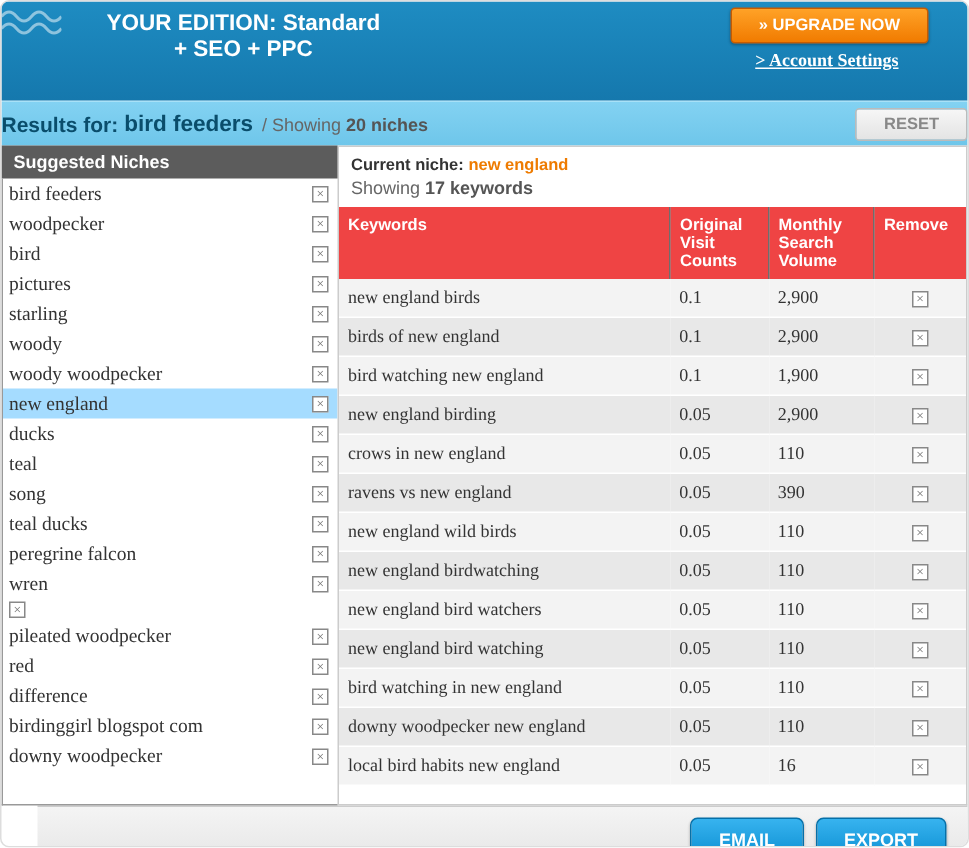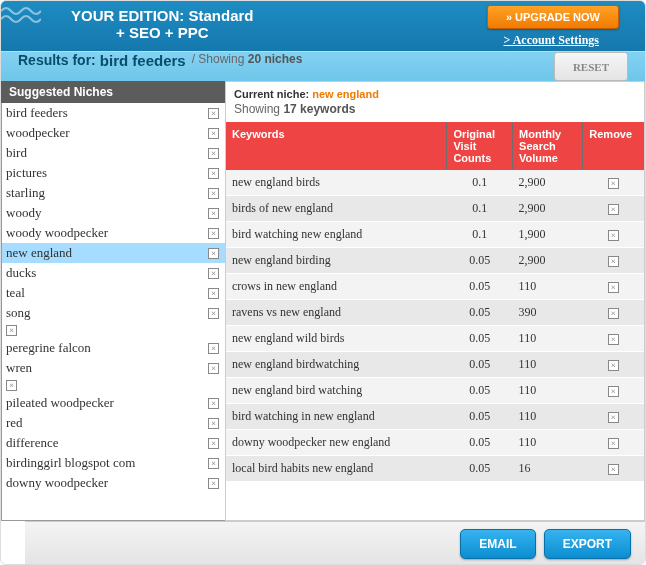--- a/index.html
+++ b/index.html
@@ -1,32 +1,32 @@
 <!DOCTYPE html>
 <html><head>
 <meta charset="utf-8">
 <style>
   * { box-sizing: border-box; margin: 0; padding: 0; }
   body { font-family: Verdana, Arial, sans-serif; font-size: 12px; background: #fff; }
   .app { width: 646px; height: 565px; position: relative; background: #fff; border: 1px solid #ddd; border-radius: 6px; overflow: hidden; }
 
-  .header { background: linear-gradient(#1e8cc2, #1578ad); height: 50px; position: relative; color: #fff; padding-left: 36px; }
+  .header { background: linear-gradient(#1e8cc2, #1578ad); height: 66px; position: relative; color: #fff; padding-left: 36px; }
   .waves { position: absolute; left: 0; top: 4px; width: 40px; height: 26px; opacity: .5; }
   .edition { position: absolute; left: 70px; top: 6px; font-size: 15px; font-weight: bold; text-align: center; }
   .edition .l1 { display: block; }
   .edition .l2 { display: block; }
   .upgrade-btn { position: absolute; right: 26px; top: 4px; background: linear-gradient(#ffa227, #f17b00); border: 1px solid #c75b00; border-radius: 3px; color: #fff; font-weight: bold; font-size: 11px; padding: 5px 18px; cursor: pointer; box-shadow: 0 1px 2px rgba(0,0,0,.3); }
   .account-link { position: absolute; right: 46px; top: 32px; color: #fff; font-size: 12px; font-weight: bold; text-decoration: underline; cursor: pointer; font-family: Verdana; }
 
-  .subheader { background: linear-gradient(#83d2f2, #6ec6ea); height: 30px; display: flex; padding: 0 17px; border-top: 1px solid #a8e1f7; }
+  .subheader { background: linear-gradient(#83d2f2, #6ec6ea); height: 30px; display: flex; align-items: center; padding: 0 0; border-top: 1px solid #a8e1f7; }
   .subheader .results-label { color: #0a4d6b; font-weight: bold; font-size: 14px; }
   .subheader .query { color: #0a4d6b; font-weight: bold; font-size: 15px; margin-left: 4px; }
   .subheader .showing { color: #666; font-size: 12px; margin-left: 6px; }
   .subheader .showing b { color: #555; }
-  .reset-btn { margin-left: auto; background: linear-gradient(#f6f6f6, #e4e4e4); border: 1px solid #bbb; border-radius: 3px; color: #888; font-size: 11px; font-weight: bold; padding: 4px 18px; cursor: pointer; font-family: Liberation Serif, serif; }
+  .reset-btn { margin-left: auto; background: linear-gradient(#f6f6f6, #e4e4e4); border: 1px solid #bbb; border-radius: 3px; color: #888; font-size: 11px; font-weight: bold; padding: 4px 18px; cursor: pointer; }
 
   .body { display: flex; height: 440px; }
 
   .sidebar { width: 225px; border-right: 1px solid #ccc; display: flex; flex-direction: column; justify-content: flex-end; }
   .sidebar-hdr { background: #5c5c5c; color: #fff; font-weight: bold; font-size: 12px; padding: 4px 8px; }
   .niche-list { flex: 1; overflow-y: auto; border: 1px solid #999; border-top: none; border-right: none; }
   .niche-item { display: flex; align-items: center; font-size: 13px; font-family: Verdana; padding: 2px 6px 2px 4px; cursor: pointer; color: #333; }
   .niche-item.selected { background: #a5dcff; }
   .niche-item .lbl { flex: 1; white-space: nowrap; overflow: hidden; }
   .close-x { width: 11px; height: 11px; border: 1px solid #888; display: inline-flex; align-items: center; justify-content: center; font-size: 9px; line-height: 1; color: #777; cursor: pointer; background: #fff; }
@@ -42,21 +42,21 @@
   .kw-table::-webkit-scrollbar-track { background: #f0f0f0; border-left: 1px solid #ddd; }
   .kw-table::-webkit-scrollbar-thumb { background: #c4c4c4; border: 1px solid #aaa; border-radius: 2px; }
 
   table.kw { width: 100%; border-collapse: collapse; table-layout: fixed; }
   table.kw th { background: #ef4444; color: #fff; font-weight: bold; font-size: 11px; text-align: left; padding: 6px 6px; vertical-align: top; border-right: 1px solid #6e6e6e; }
   table.kw th:last-child { border-right: none; }
   table.kw td { font-size: 12px; font-family: Verdana; padding: 5px 6px; border-bottom: 1px solid #fff; color: #333; vertical-align: top; }
   table.kw tr:nth-child(odd) td { background: #f3f3f3; }
   table.kw tr:nth-child(even) td { background: #e8e8e8; }
   .col-kw { width: 195px; }
-  .col-ovc { width: 58px; text-align: center; }
+  .col-ovc { width: 58px; }
   .col-msv { width: 62px; }
   .col-rm { width: 54px; text-align: center; }
   td.col-rm { text-align: center; }
 
   .footer { height: 44px; background: linear-gradient(#f4f4f4, #e4e4e4); display: flex; align-items: center; justify-content: flex-end; padding: 0 14px; border-top: 1px solid #ccc; gap: 8px; margin-left: 24px; }
   .blue-btn { background: linear-gradient(#37b3ef, #0a8dd0); border: 1px solid #0670a8; border-radius: 5px; color: #fff; font-weight: bold; font-size: 12px; padding: 7px 18px; cursor: pointer; box-shadow: 0 1px 2px rgba(0,0,0,.3); }
 </style>
 </head>
 <body>
 
@@ -128,20 +128,21 @@
           </div>
           <div class="niche-item">
             <span class="lbl">teal</span>
             <span class="close-x">×</span>
           </div>
           <div class="niche-item">
             <span class="lbl">song</span>
             <span class="close-x">×</span>
           </div>
           <div class="niche-item">
+            <span class="lbl">teal ducks</span>
             <span class="close-x">×</span>
           </div>
           <div class="niche-item">
             <span class="lbl">peregrine falcon</span>
             <span class="close-x">×</span>
           </div>
           <div class="niche-item">
             <span class="lbl">wren</span>
             <span class="close-x">×</span>
           </div>
@@ -233,20 +234,26 @@
                 <td class="col-msv">110</td>
                 <td class="col-rm"><span class="close-x">×</span></td>
               </tr>
               <tr>
                 <td class="col-kw">new england birdwatching</td>
                 <td class="col-ovc">0.05</td>
                 <td class="col-msv">110</td>
                 <td class="col-rm"><span class="close-x">×</span></td>
               </tr>
               <tr>
+                <td class="col-kw">new england bird watchers</td>
+                <td class="col-ovc">0.05</td>
+                <td class="col-msv">110</td>
+                <td class="col-rm"><span class="close-x">×</span></td>
+              </tr>
+              <tr>
                 <td class="col-kw">new england bird watching</td>
                 <td class="col-ovc">0.05</td>
                 <td class="col-msv">110</td>
                 <td class="col-rm"><span class="close-x">×</span></td>
               </tr>
               <tr>
                 <td class="col-kw">bird watching in new england</td>
                 <td class="col-ovc">0.05</td>
                 <td class="col-msv">110</td>
                 <td class="col-rm"><span class="close-x">×</span></td>

